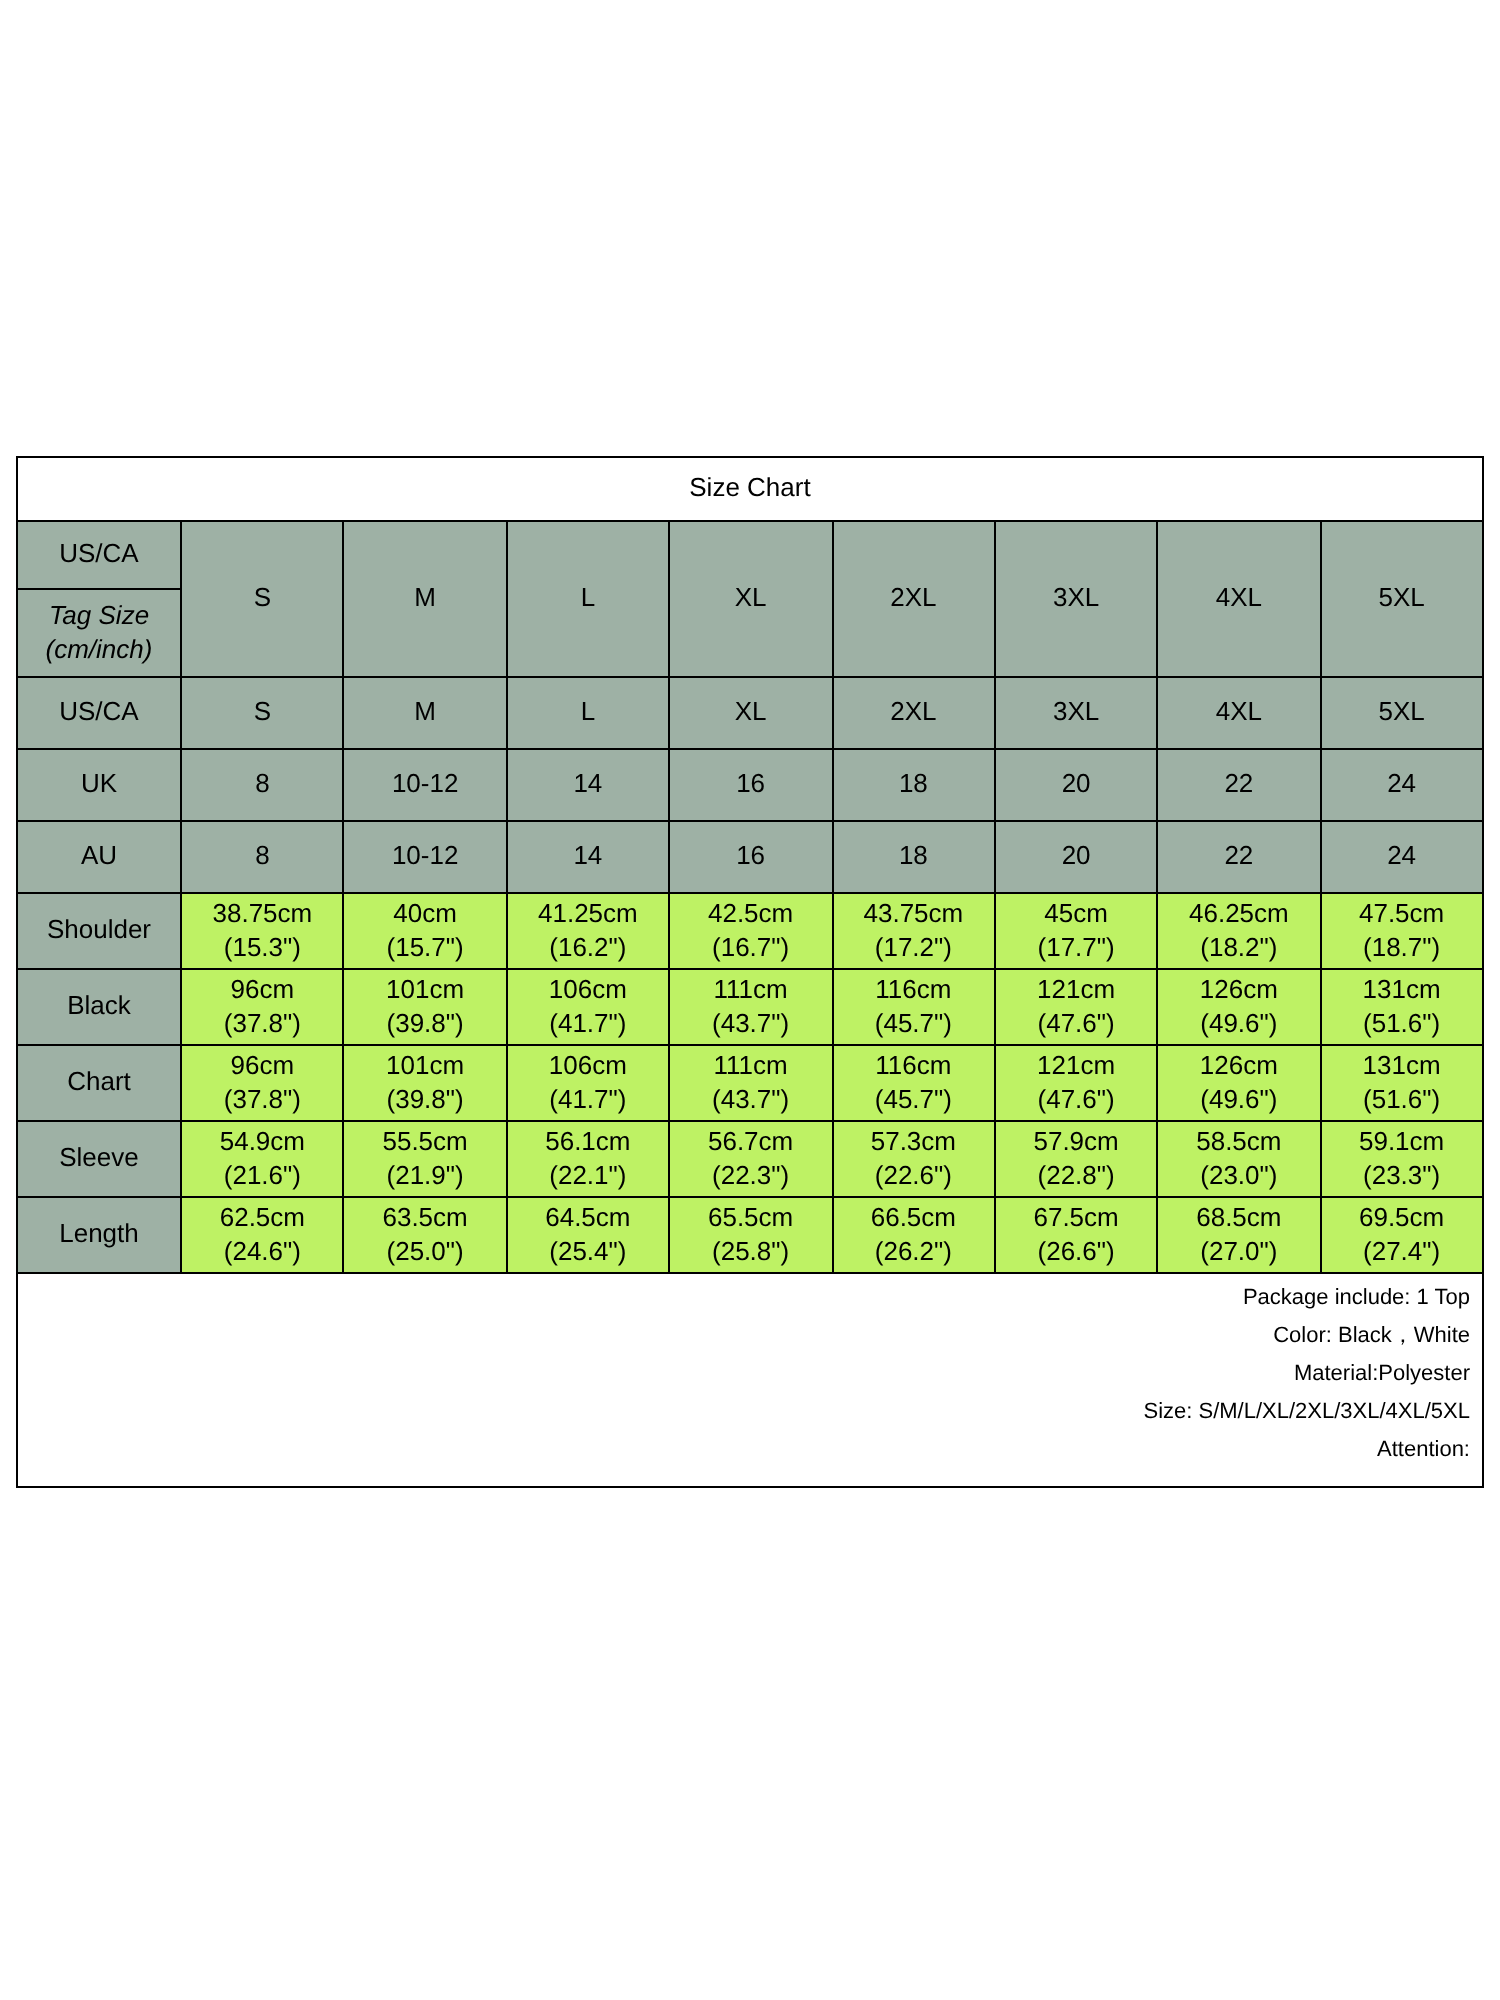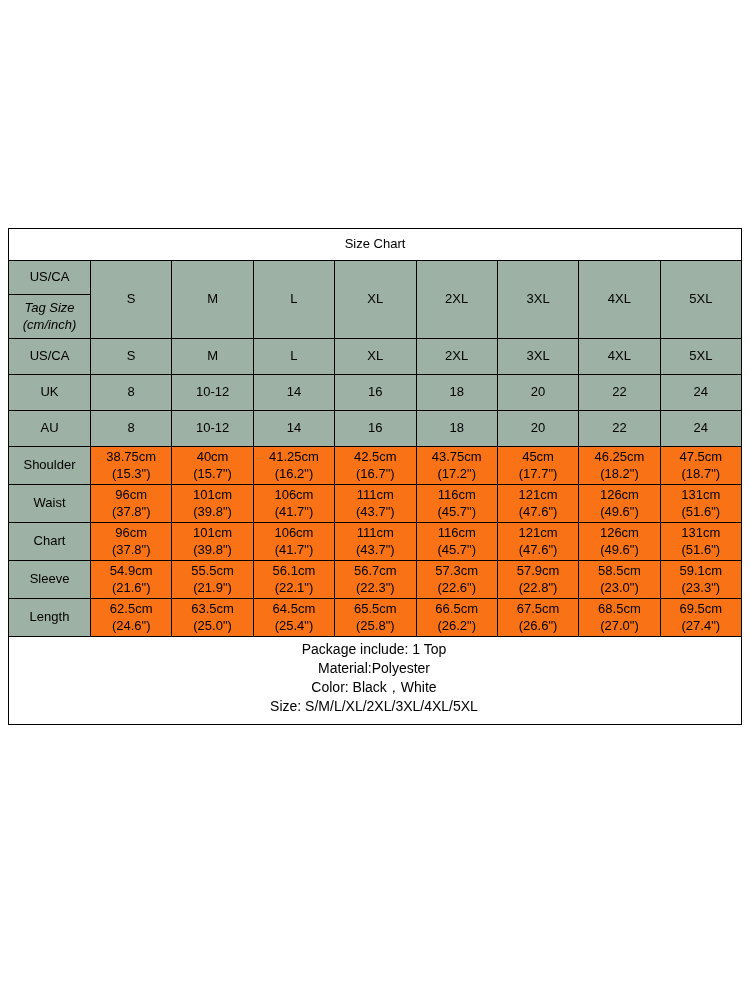--- a/index.html
+++ b/index.html
@@ -21,31 +21,31 @@
     font-size: 13px;
     line-height: 1.25;
     padding: 1px 2px;
     overflow: hidden;
   }
   .title-cell { height: 32px; font-size: 14px; background: #fff; }
   .hdr { background: var(--header-bg, #9EB1A5); }
   tr.r-h1 td { height: 34px; }
   tr.r-h2 td { height: 44px; font-style: italic; }
   tr.r-size td { height: 36px; }
-  tr.r-meas td { height: 38px; background: #f97316; }
+  tr.r-meas td { height: 38px; background: #bef264; }
   tr.r-meas td.hdr { background: var(--header-bg, #9EB1A5); }
   .cell-line { display: block; }
 
   .notes {
     border: 1px solid #000;
     margin-top: -1px;
     padding: 3px 6px 8px 4px;
-    font-size: 14px;
+    font-size: 11px;
     line-height: 19px;
-    text-align: center;
+    text-align: right;
   }
   .note-line { white-space: normal; }
 </style>
 </head>
 <body>
 
 <div class="page">
   <div class="chart">
     <table class="sc">
       <colgroup>
@@ -136,21 +136,21 @@
             <td>
               <span class="cell-line">46.25cm</span>
               <span class="cell-line">(18.2")</span>
             </td>
             <td>
               <span class="cell-line">47.5cm</span>
               <span class="cell-line">(18.7")</span>
             </td>
           </tr>
           <tr class="r-meas">
-            <td class="hdr">Waist</td>
+            <td class="hdr">Black</td>
             <td>
               <span class="cell-line">96cm</span>
               <span class="cell-line">(37.8")</span>
             </td>
             <td>
               <span class="cell-line">101cm</span>
               <span class="cell-line">(39.8")</span>
             </td>
             <td>
               <span class="cell-line">106cm</span>
@@ -279,18 +279,19 @@
             </td>
             <td>
               <span class="cell-line">69.5cm</span>
               <span class="cell-line">(27.4")</span>
             </td>
           </tr>
         </tbody>
     </table>
     <div class="notes" id="notes">
         <div class="note-line">Package include: 1 Top</div>
+        <div class="note-line">Color: Black，White</div>
         <div class="note-line">Material:Polyester</div>
-        <div class="note-line">Color: Black，White</div>
         <div class="note-line">Size: S/M/L/XL/2XL/3XL/4XL/5XL</div>
+        <div class="note-line">Attention:</div>
       </div>
   </div>
 </div>
 
 </body></html>

